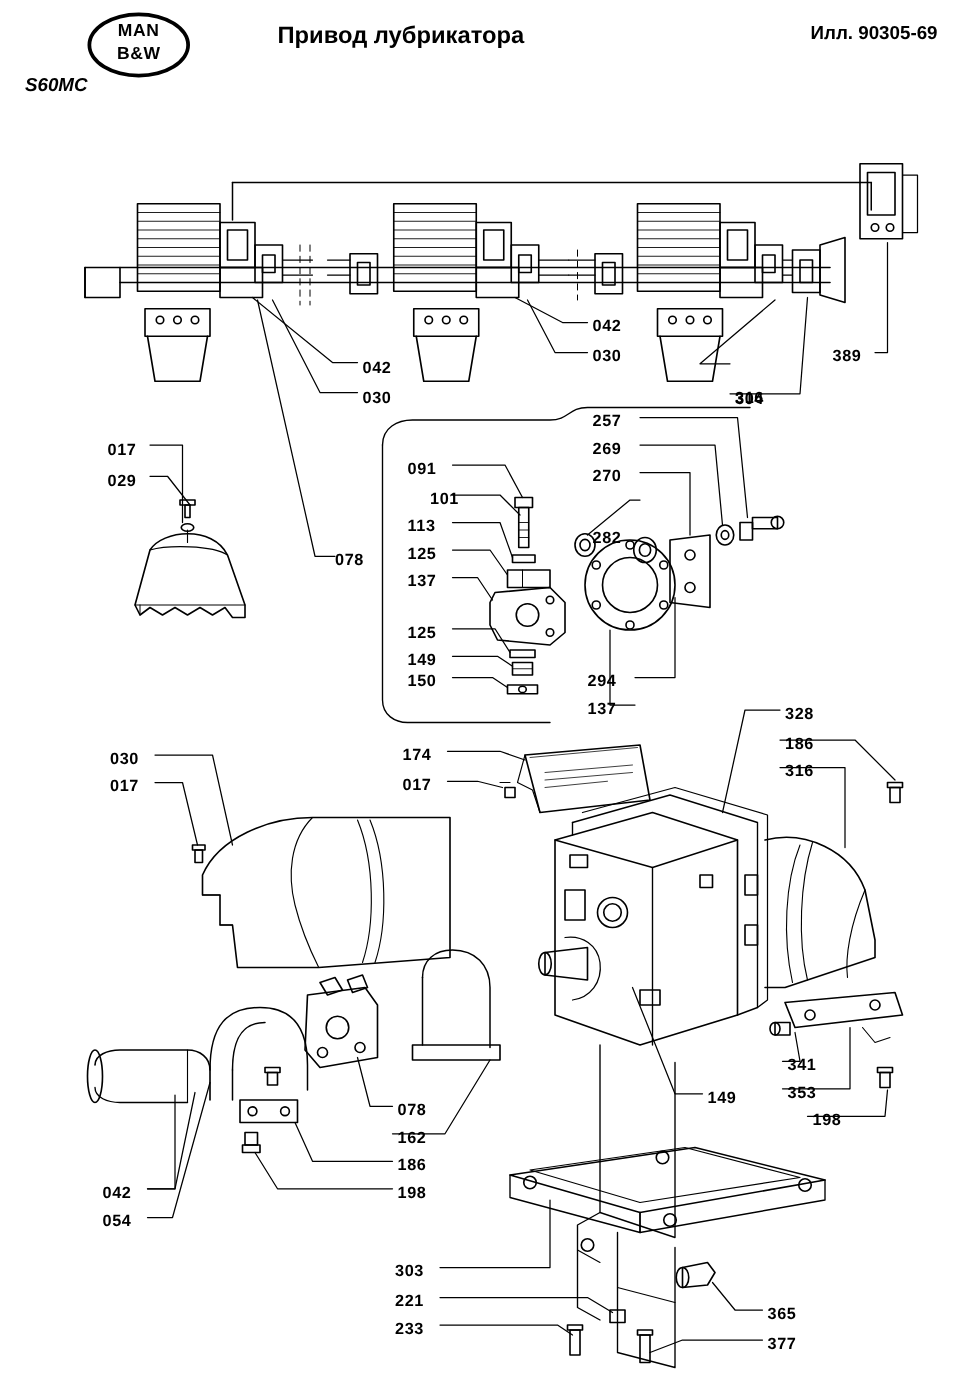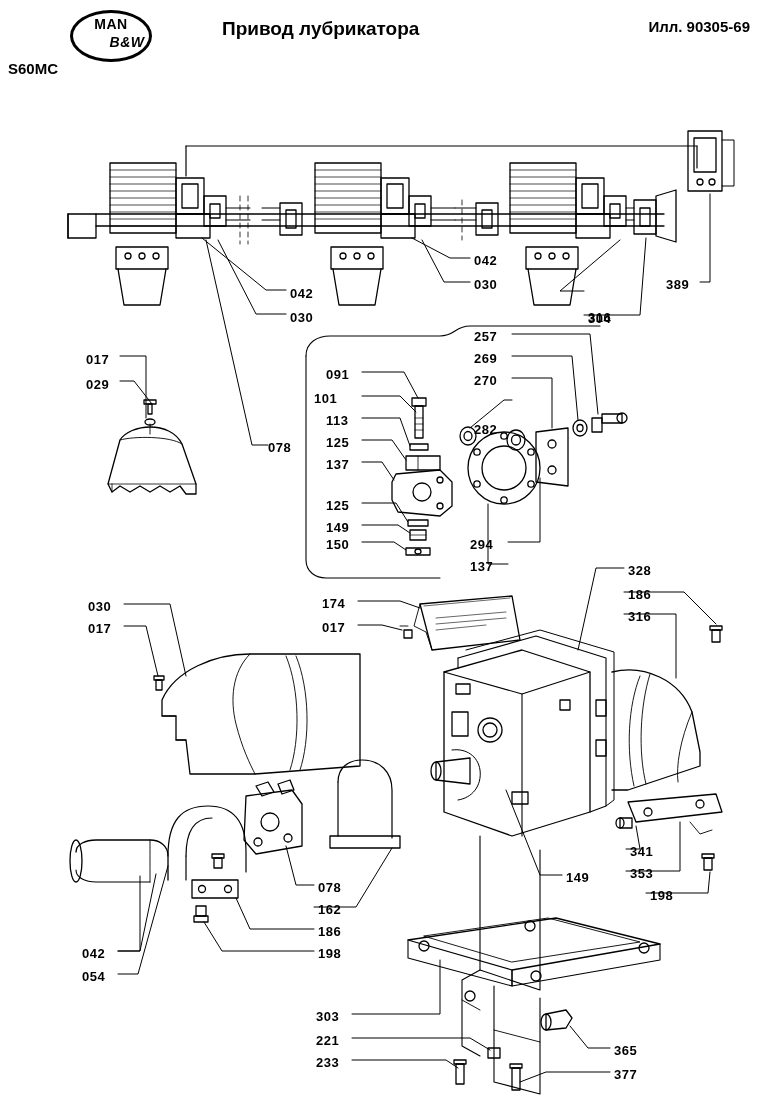--- a/index.html
+++ b/index.html
@@ -42,34 +42,34 @@
     position: absolute;
     left: 0; top: 6px;
     width: 82px;
     text-align: center;
     font-weight: bold;
     font-size: 14px;
     letter-spacing: 0.5px;
   }
   .logo-line2 {
     position: absolute;
-    left: 16px; top: 24px;
+    left: 0; top: 24px;
     width: 82px;
     text-align: center;
     font-weight: bold;
     font-size: 14px;
     letter-spacing: 0.5px;
+  }
+  .logo-model {
+    position: absolute;
+    left: 20px;
+    top: 60px;
+    font-weight: bold;
+    font-size: 15px;
     font-style: italic;
-  }
-  .logo-model {
-    position: absolute;
-    left: 8px;
-    top: 60px;
-    font-weight: bold;
-    font-size: 15px;
   }
   .doc-title {
     position: absolute;
     left: 222px;
     top: 18px;
     font-size: 19px;
     font-weight: bold;
   }
   .doc-ref {
     position: absolute;
@@ -408,21 +408,21 @@
   <div class="callout" style="left:290px; top:286px;">042</div>
   <div class="callout" style="left:290px; top:310px;">030</div>
   <div class="callout" style="left:474px; top:253px;">042</div>
   <div class="callout" style="left:474px; top:277px;">030</div>
   <div class="callout" style="left:588px; top:286px;margin-top:25px;">304</div>
   <div class="callout" style="left:588px; top:310px;">316</div>
   <div class="callout" style="left:666px; top:277px;">389</div>
   <div class="callout" style="left:268px; top:440px;">078</div>
 
   <div class="callout" style="left:326px; top:367px;">091</div>
-  <div class="callout" style="left:314px; top:391px;">101</div>
+  <div class="callout" style="left:344px; top:391px;">101</div>
   <div class="callout" style="left:326px; top:413px;">113</div>
   <div class="callout" style="left:326px; top:435px;">125</div>
   <div class="callout" style="left:326px; top:457px;">137</div>
   <div class="callout" style="left:326px; top:498px;">125</div>
   <div class="callout" style="left:326px; top:520px;">149</div>
   <div class="callout" style="left:326px; top:537px;">150</div>
 
   <div class="callout" style="left:474px; top:329px;">257</div>
   <div class="callout" style="left:474px; top:351px;">269</div>
   <div class="callout" style="left:474px; top:373px;">270</div>

